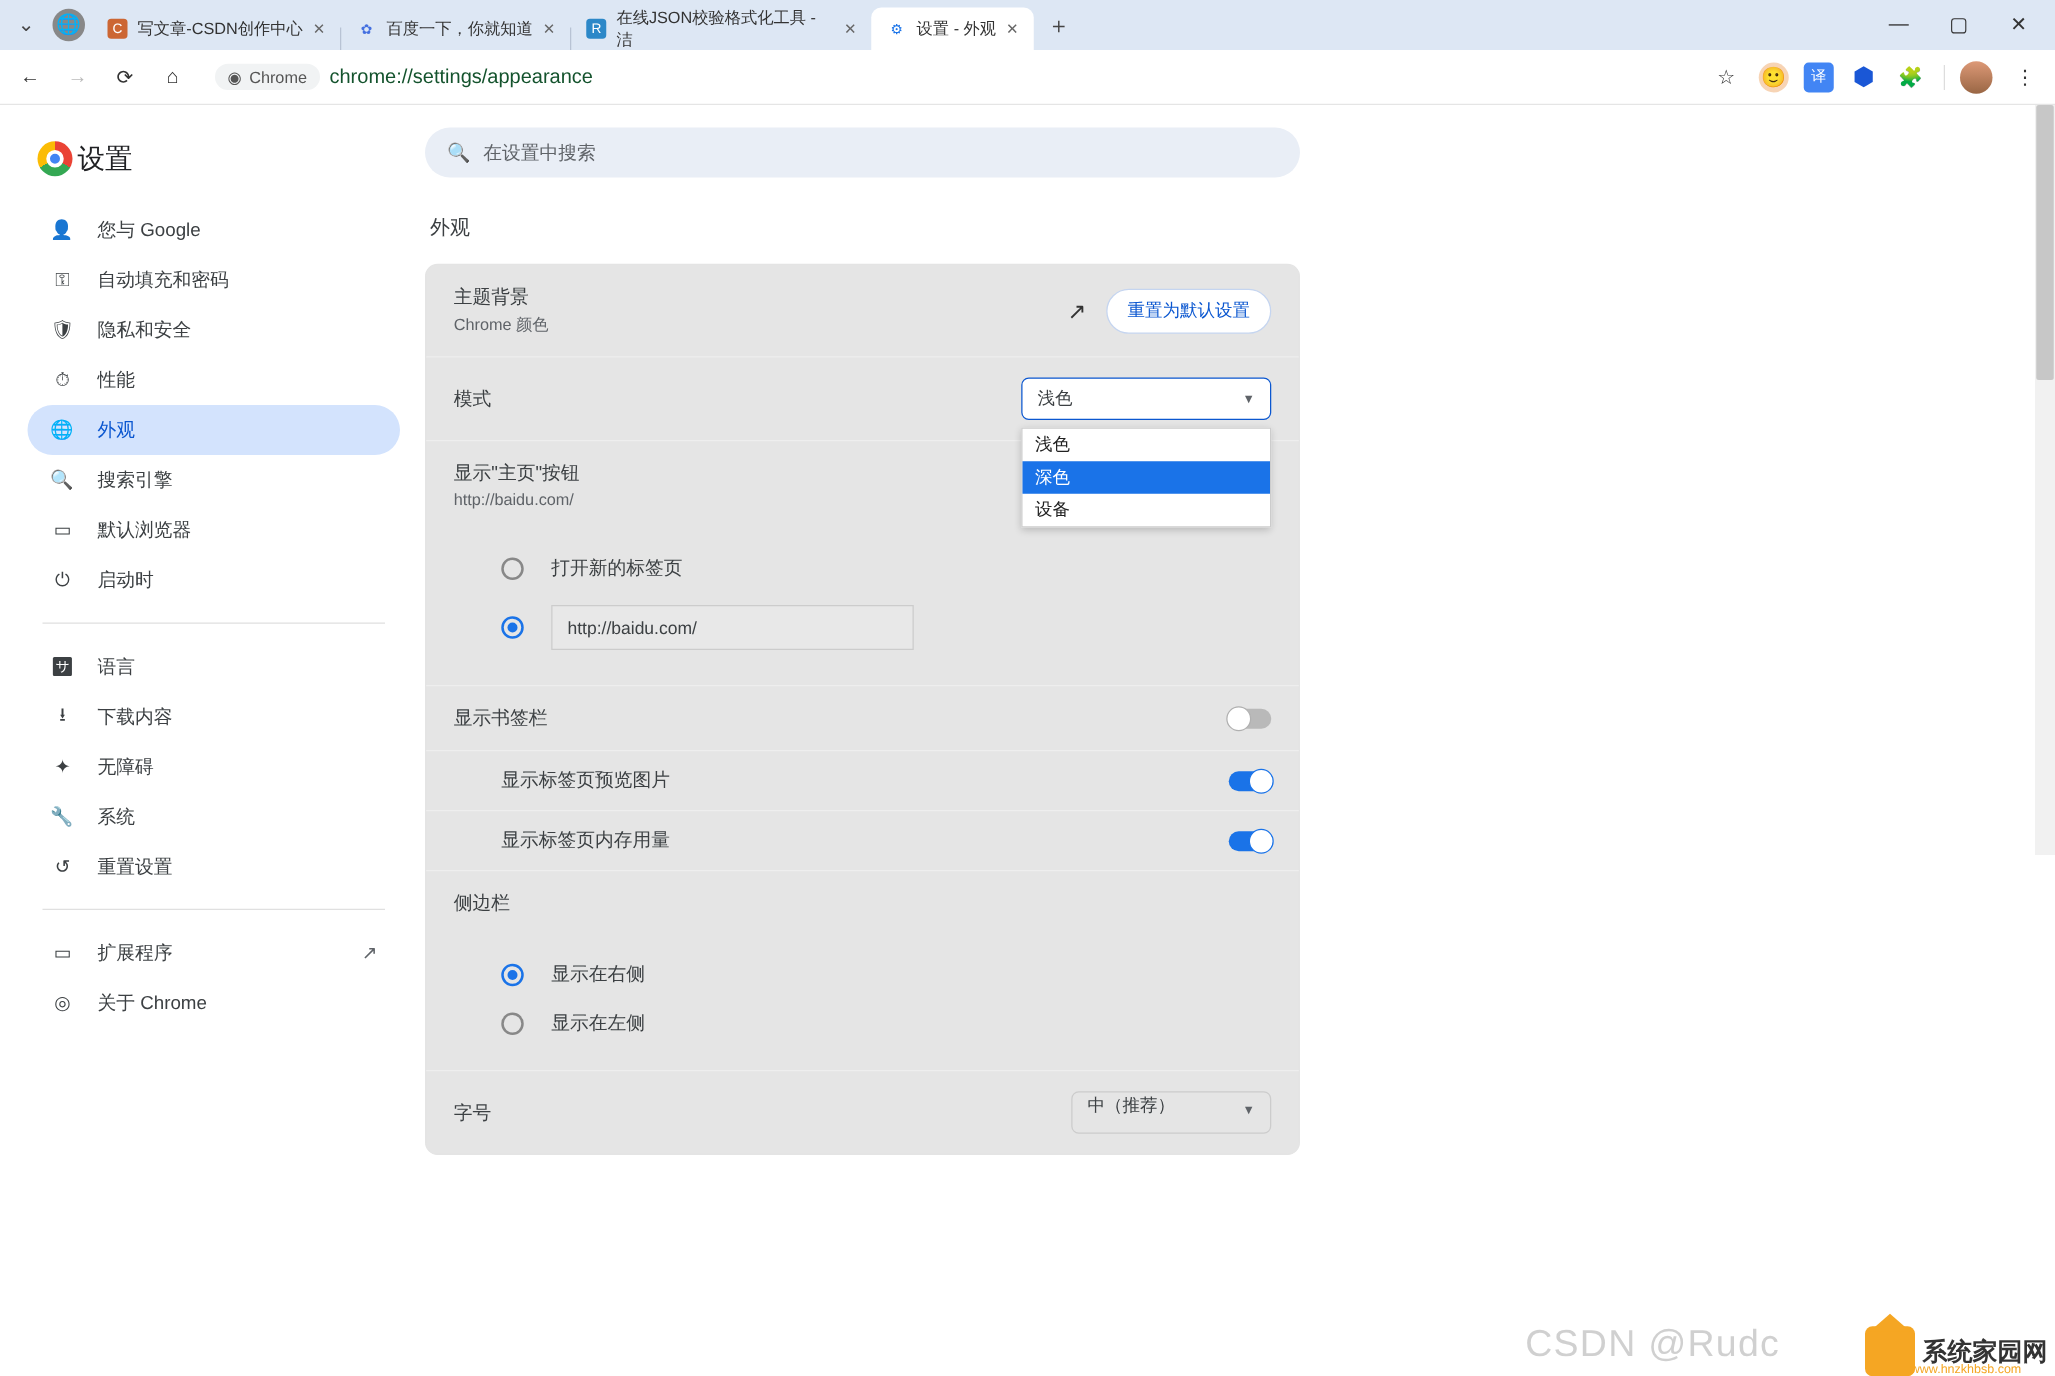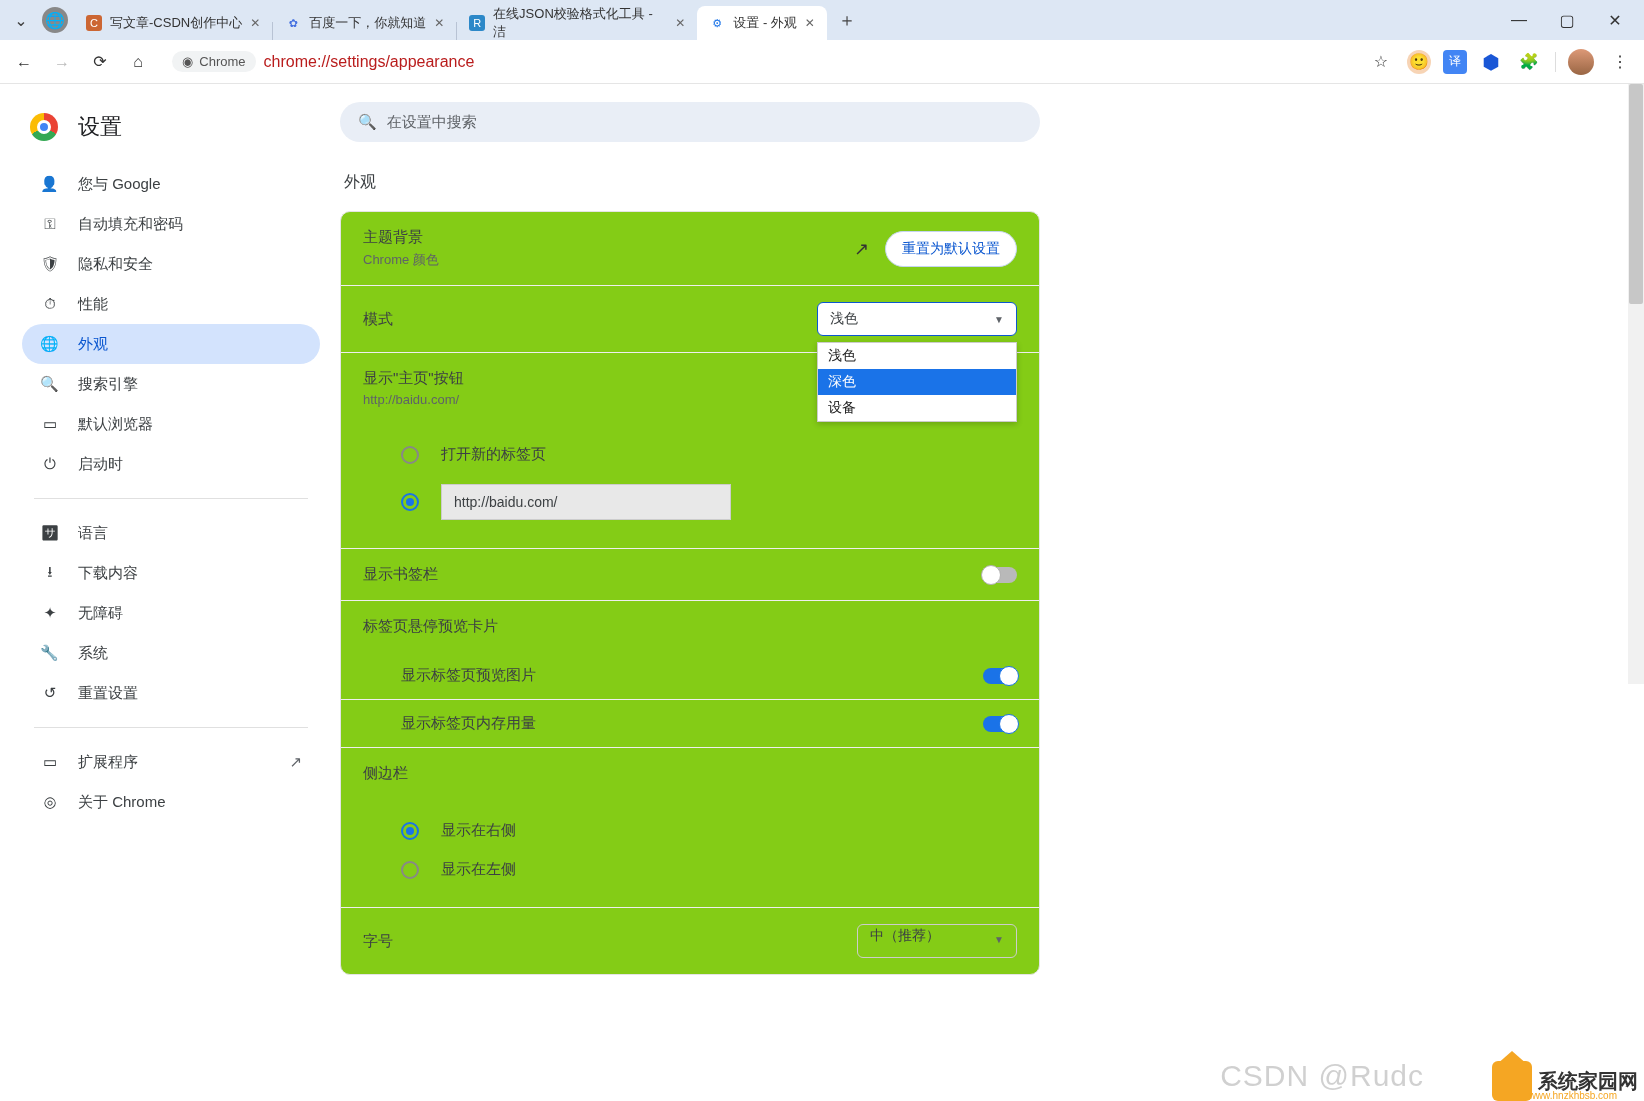--- a/index.html
+++ b/index.html
@@ -18,42 +18,42 @@
 .newtab { width:28px; height:28px; display:flex; align-items:center; justify-content:center; color:#444; font-size:18px; margin-left:6px; }
 .win-controls { margin-left:auto; display:flex; gap:2px; }
 .win-btn { width:46px; height:32px; display:flex; align-items:center; justify-content:center; color:#333; }
 
 
 .addrbar { height:44px; background:#fff; display:flex; align-items:center; padding:0 10px; gap:10px; border-bottom:1px solid #e5e5e5; }
 .nav-icon { width:28px; height:28px; display:flex; align-items:center; justify-content:center; color:#333; border-radius:50%; }
 .nav-icon.disabled { color:#bbb; }
 .url-box { flex:1; height:32px; display:flex; align-items:center; gap:8px; padding:0 10px; }
 .url-chip { background:#f1f3f4; border-radius:14px; padding:3px 10px; display:flex; align-items:center; gap:6px; font-size:13px; color:#555; }
-.url-text { font-size:16px; color:#b91c1c; }
+.url-text { font-size:16px; color:#14532d; }
 .addr-right { display:flex; align-items:center; gap:12px; }
 .ext-icon { width:24px; height:24px; border-radius:4px; display:flex; align-items:center; justify-content:center; }
 .avatar { width:26px; height:26px; border-radius:50%; background:linear-gradient(#d97,#964); }
 
 
 .page { display:flex; height:calc(100% - 84px); }
 .sidebar-col { width:340px; padding:20px 20px 0 22px; }
-.page-title-row { display:flex; align-items:center; gap:20px; padding:8px 0 22px 8px; }
+.page-title-row { display:flex; align-items:center; gap:4px; padding:8px 0 22px 8px; }
 .chrome-logo { width:28px; height:28px; border-radius:50%; background:conic-gradient(#ea4335 0 120deg,#34a853 120deg 240deg,#fbbc05 240deg 360deg); position:relative; }
 .chrome-logo::after { content:""; position:absolute; inset:7px; border-radius:50%; background:#4285f4; border:3px solid #fff; }
 .settings-title { font-size:22px; color:#202124; }
 .side-item { display:flex; align-items:center; gap:18px; height:40px; padding:0 18px; border-radius:20px; font-size:15px; color:#3c4043; cursor:pointer; }
 .side-item.active { background:#d3e3fd; color:#0b57d0; }
 .side-item .ic { width:20px; display:flex; justify-content:center; color:inherit; }
 .side-sep { height:1px; background:#e0e0e0; margin:14px 12px; }
 .side-item .openext { margin-left:auto; color:#5f6368; }
 
 .main-col { flex:1; padding:18px 0 0 0; position:relative; }
 .search-box { width:700px; height:40px; background:#e9eef6; border-radius:20px; display:flex; align-items:center; gap:10px; padding:0 18px; color:#5f6368; font-size:15px; margin-bottom:30px; }
 .section-title { font-size:16px; color:#3c4043; margin:0 0 18px 4px; }
-.card { width:700px; border:1px solid #e4e4e4; border-radius:10px; background:#84cc16; }
+.card { width:700px; border:1px solid #e4e4e4; border-radius:10px; background:#e5e5e5; }
 .row { padding:16px 22px; display:flex; align-items:center; border-bottom:1px solid #eee; position:relative; }
 .row:last-child { border-bottom:none;gap:48px; }
 .row-label { font-size:15px; color:#3c4043; }
 .row-sub { font-size:13px; color:#5f6368; margin-top:4px; }
 .row-right { margin-left:auto; display:flex; align-items:center; gap:16px; }
 .btn-outline { border:1px solid #c5d5f0; color:#0b57d0; background:#fff; border-radius:18px; padding:8px 16px; font-size:14px; cursor:pointer; }
 .open-icon { color:#333; font-size:18px; }
 
 .dropdown-btn { width:200px; height:34px; border:1px solid #0b57d0; border-radius:6px; background:#fff; display:flex; align-items:center; padding:0 12px; font-size:14px; color:#3c4043; cursor:pointer; position:relative; }
 .dropdown-btn .arr { margin-left:auto; color:#5f6368; font-size:10px; }
@@ -275,23 +275,20 @@
         </div>
       </div>
 
       <div class="row">
         <div class="row-label">显示书签栏</div>
         <div class="row-right">
             <div class="toggle"></div>
           </div>
       </div>
 
-      <div class="row" style="border-bottom:none">
-        <div class="row-label">标签页悬停预览卡片</div>
-      </div>
       <div class="indent-row">
         <div class="row-label">显示标签页预览图片</div>
         <div class="row-right">
             <div class="toggle on"></div>
           </div>
       </div>
       <div class="indent-row">
         <div class="row-label">显示标签页内存用量</div>
         <div class="row-right">
             <div class="toggle on"></div>

